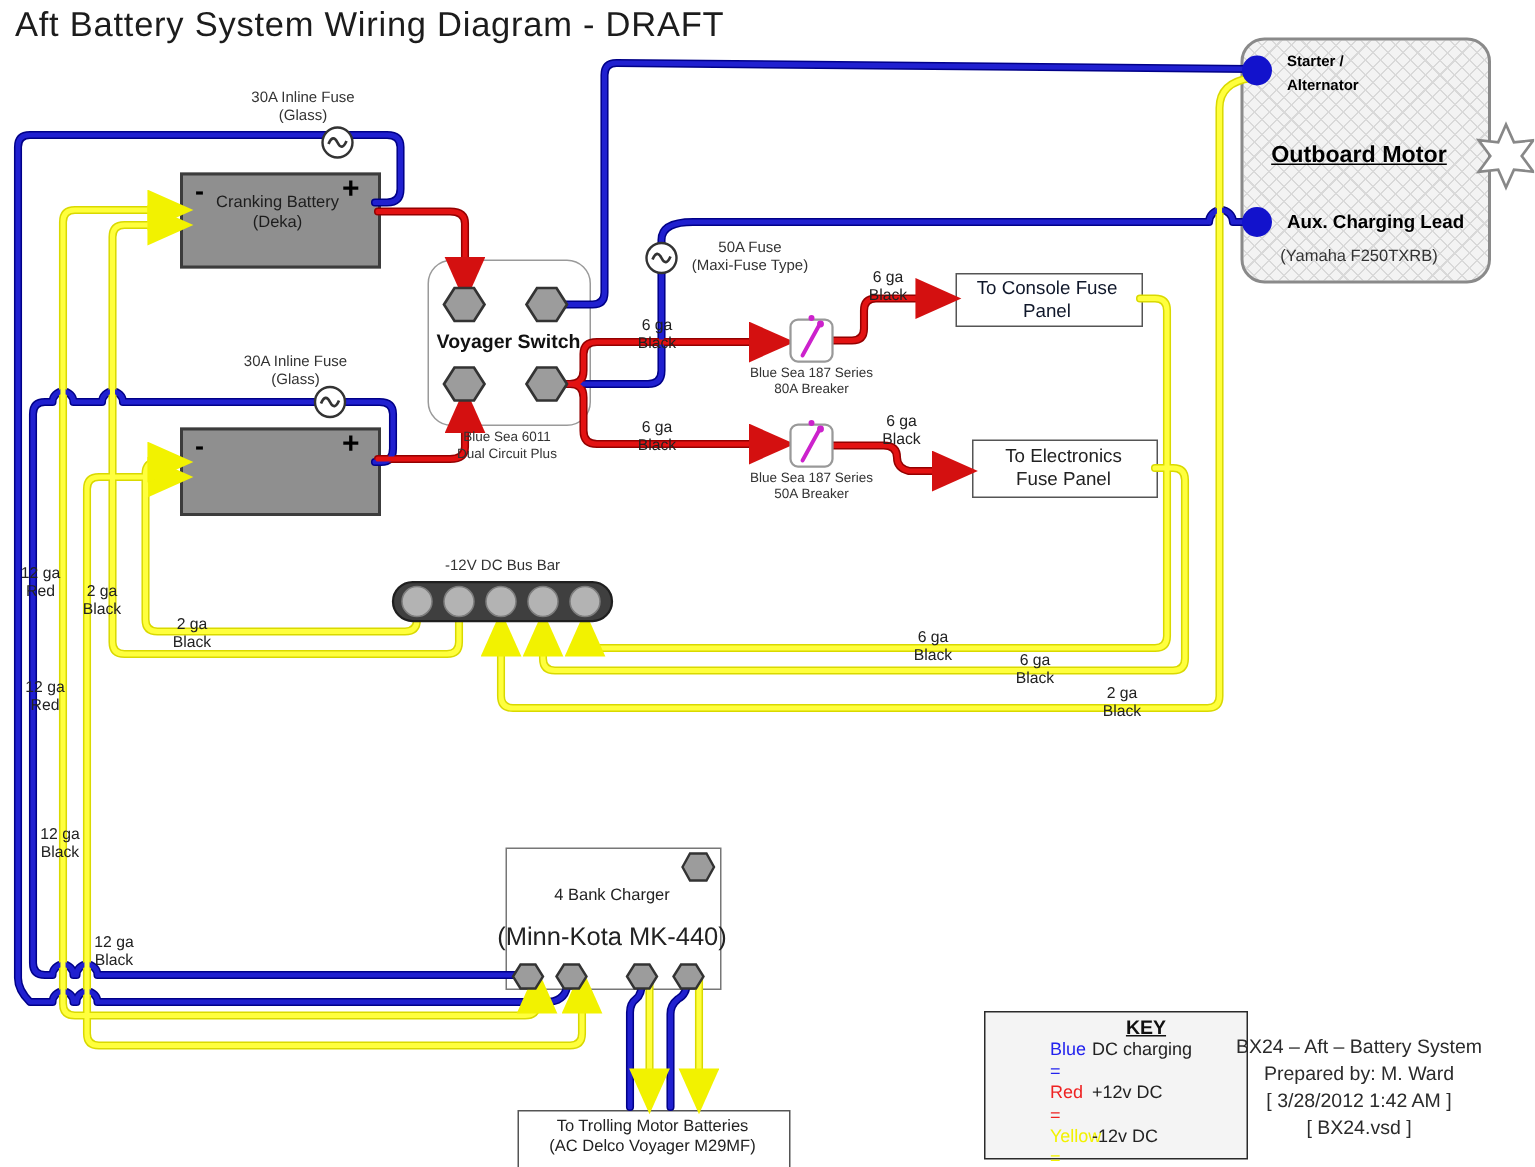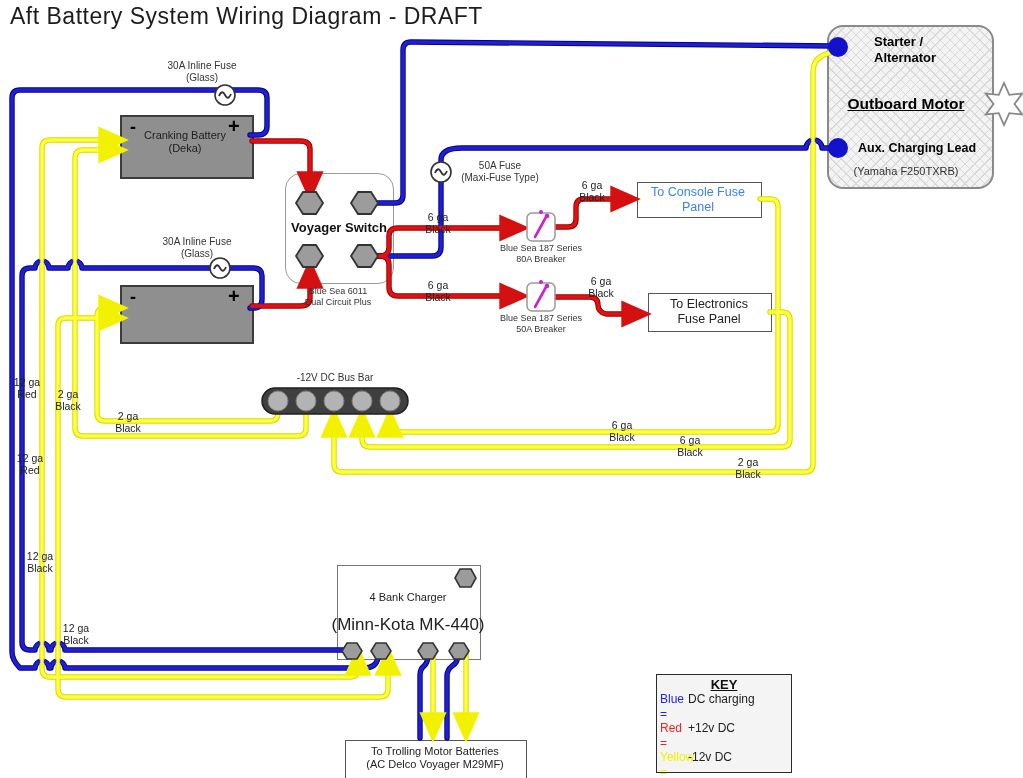--- a/index.html
+++ b/index.html
@@ -52,21 +52,21 @@
 
   <div class="layer-boxes">
     <div class="abs battery" style="left:120px;top:115px;width:130px;height:60px;"></div>
     <div class="abs battery" style="left:120px;top:285px;width:130px;height:55px;"></div>
     <div class="abs switchbox" style="left:285px;top:173px;width:107px;height:109px;"></div>
     <div class="abs outboard" style="left:827px;top:25px;width:163px;height:160px;"></div>
     <div class="abs whitebox" style="left:637px;top:182px;width:123px;height:34px;"></div>
     <div class="abs whitebox" style="left:648px;top:293px;width:122px;height:37px;"></div>
     <div class="abs whitebox" style="left:337px;top:565px;width:142px;height:93px;border-color:#777;"></div>
     <div class="abs whitebox" style="left:345px;top:740px;width:180px;height:37px;"></div>
-    <div class="abs keybox" style="left:656px;top:674px;width:134px;height:97px;">
+    <div class="abs keybox" style="left:656px;top:674px;width:134px;height:97px;padding-left:40px;">
       <div class="keytitle">KEY</div>
       <div class="key-row">
         <span class="key-label" style="color: rgb(34, 34, 238);">Blue =</span>
         <span class="key-value">DC charging</span>
       </div>
       <div class="key-row">
         <span class="key-label" style="color: rgb(238, 34, 34);">Red =</span>
         <span class="key-value">+12v DC</span>
       </div>
       <div class="key-row">
@@ -228,28 +228,28 @@
     <div class="abs lbl ctr tinylbl" style="left:541px;top:243px;">Blue Sea 187 Series
 80A Breaker</div>
     <div class="abs lbl ctr tinylbl" style="left:541px;top:313px;">Blue Sea 187 Series
 50A Breaker</div>
 
     <div class="abs ctr smalllbl" style="left:335px;top:372px;white-space:nowrap;">-12V DC Bus Bar</div>
 
     <div class="abs ctr" style="left:408px;top:591px;font-size:11px;color:#222;white-space:nowrap;">4 Bank Charger</div>
     <div class="abs ctr" style="left:408px;top:615px;font-size:17px;color:#222;white-space:nowrap;">(Minn-Kota MK-440)</div>
 
-    <div class="abs lbl ctr" style="left:698px;top:185px;font-size:12.5px;line-height:14.5px;color:#3b82f6;">To Console Fuse
+    <div class="abs lbl ctr" style="left:698px;top:185px;font-size:12.5px;line-height:14.5px;color:#0f172a;">To Console Fuse
 Panel</div>
     <div class="abs lbl ctr" style="left:709px;top:297px;font-size:12.5px;line-height:14.5px;color:#222;">To Electronics
 Fuse Panel</div>
     <div class="abs lbl ctr" style="left:435px;top:745px;font-size:11px;line-height:13px;color:#222;">To Trolling Motor Batteries
 (AC Delco Voyager M29MF)</div>
 
-    <div class="abs lbl" style="left:858px;top:34px;font-size:13px;line-height:16px;font-weight:bold;color:#000;margin-left:16px;">Starter /
+    <div class="abs lbl" style="left:858px;top:34px;font-size:10px;line-height:16px;font-weight:bold;color:#000;">Starter /
 Alternator</div>
     <div class="abs ctr" style="left:906px;top:95px;font-size:15.5px;font-weight:bold;text-decoration:underline;color:#000;white-space:nowrap;">Outboard Motor</div>
     <div class="abs" style="left:858px;top:141px;font-size:12.5px;font-weight:bold;color:#000;white-space:nowrap;">Aux. Charging Lead</div>
     <div class="abs ctr" style="left:906px;top:165px;font-size:11px;color:#333;white-space:nowrap;">(Yamaha F250TXRB)</div>
 
     <div class="abs lbl ctr wlabel" style="left:27px;top:376px;">12 ga
 Red</div>
     <div class="abs lbl ctr wlabel" style="left:68px;top:388px;">2 ga
 Black</div>
     <div class="abs lbl ctr wlabel" style="left:128px;top:410px;">2 ga
@@ -268,14 +268,20 @@
 Black</div>
     <div class="abs lbl ctr wlabel" style="left:601px;top:275px;">6 ga
 Black</div>
     <div class="abs lbl ctr wlabel" style="left:622px;top:419px;">6 ga
 Black</div>
     <div class="abs lbl ctr wlabel" style="left:690px;top:434px;">6 ga
 Black</div>
     <div class="abs lbl ctr wlabel" style="left:748px;top:456px;">2 ga
 Black</div>
 
+    <div class="abs footer" style="left:796px;top:689px;">
+      <div>BX24 – Aft – Battery System</div>
+      <div>Prepared by: M. Ward</div>
+      <div>[ 3/28/2012 1:42 AM ]</div>
+      <div>[ BX24.vsd ]</div>
+    </div>
   </div>
 </div>
 
 </body></html>

